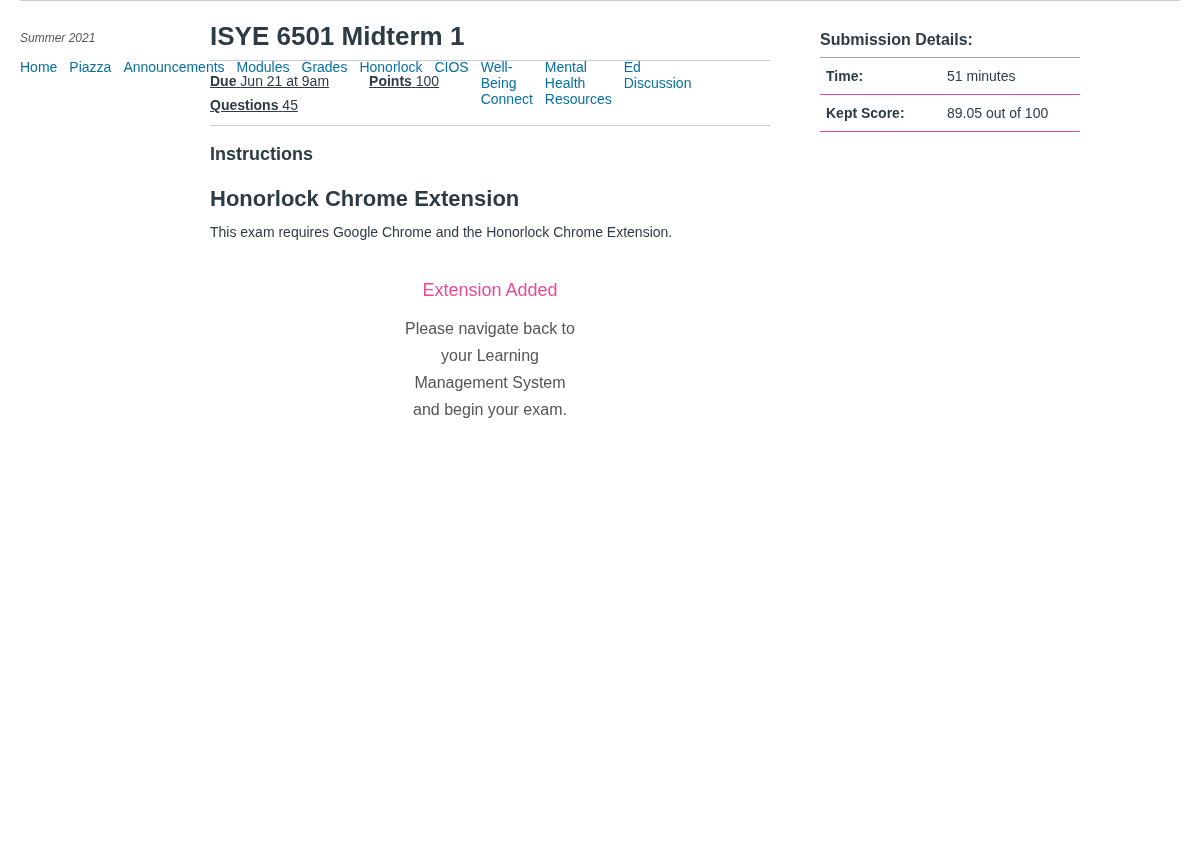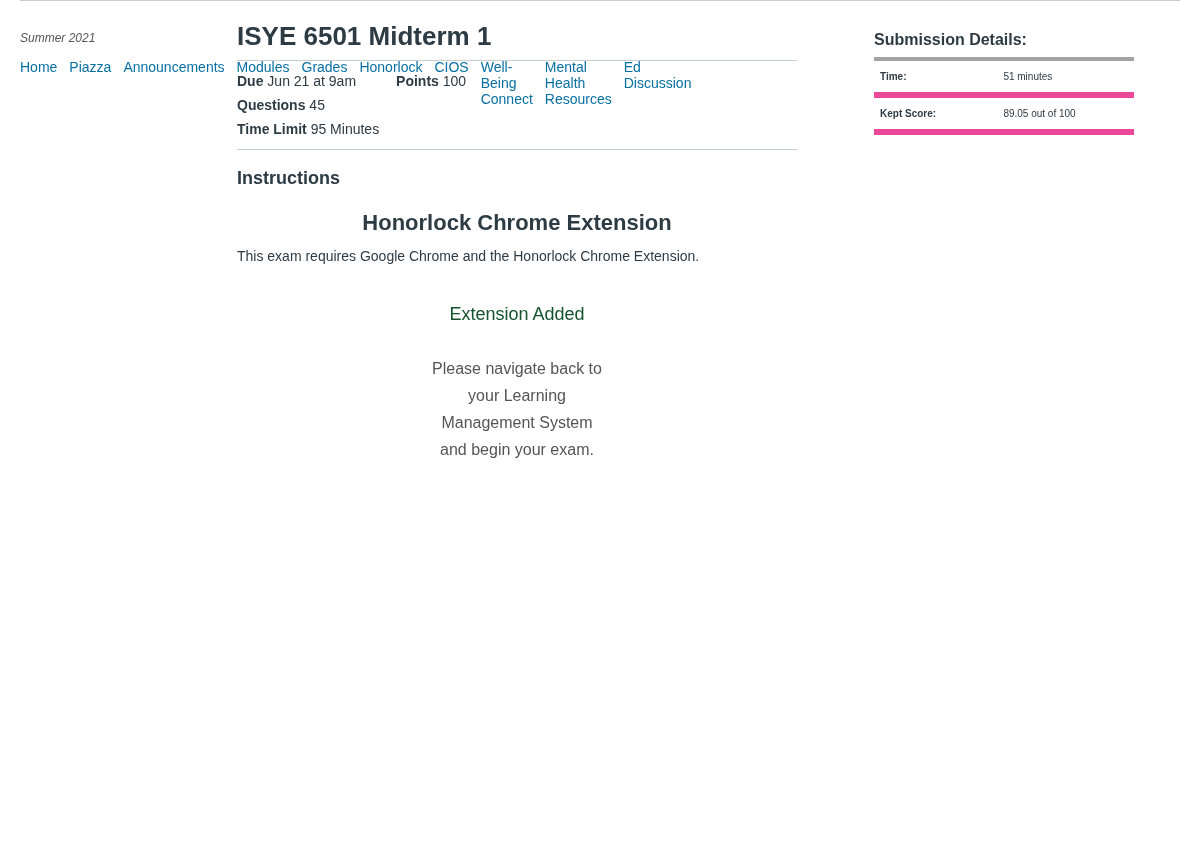--- a/index.html
+++ b/index.html
@@ -14,21 +14,20 @@
       margin: 0 auto;
       padding: 0 20px;
     }
     .top-border {
       border-top: 1px solid #c7cdd1;
       margin-bottom: 0;
     }
     .layout {
       display: flex;
       padding-top: 20px;
-      gap: 27px;
     }
     
     .sidebar {
       width: 160px;
       flex-shrink: 0;
       padding-top: 10px;
     }
     .sidebar-semester {
       font-style: italic;
       color: #555;
@@ -70,85 +69,85 @@
       font-size: 14px;
     }
     .exam-meta-row {
       display: flex;
       width: 100%;
       gap: 40px;
       margin-bottom: 4px;
     }
     .exam-meta-item {
       font-size: 14px;
+      text-decoration: underline;
     }
     .exam-meta-item .label {
       font-weight: bold;
     }
     .instructions-title {
       font-size: 18px;
       font-weight: bold;
       margin-top: 18px;
       margin-bottom: 16px;
     }
     .honorlock-box {
       margin-top: 20px;
     }
     .honorlock-title {
       font-size: 22px;
       font-weight: bold;
       color: #2d3b45;
       margin-bottom: 10px;
       line-height: 1.3;
-      text-align: center;
     }
     .honorlock-desc {
       font-size: 14px;
       color: #2d3b45;
       margin-bottom: 9px;
     }
     .extension-added-box {
       text-align: center;
       margin-top: 30px;
       padding: 10px 0;
     }
     .extension-added-title {
       font-size: 18px;
-      color: #14532d;
-      margin-bottom: 30px;
+      color: #ec4899;
+      margin-bottom: 14px;
     }
     .extension-added-desc {
       font-size: 16px;
       color: #555;
       line-height: 1.7;
     }
     
     .submission-details {
       width: 280px;
       flex-shrink: 0;
       padding-left: 20px;
       padding-top: 10px;
     }
     .submission-title {
       font-size: 16px;
       font-weight: bold;
       color: #2d3b45;
       padding-bottom: 8px;
-      border-bottom: 4px solid #a3a3a3;
+      border-bottom: 1px solid #a3a3a3;
       margin-bottom: 0;
     }
     .submission-table {
       width: 100%;
       border-collapse: collapse;
     }
     .submission-table tr td {
       padding: 10px 6px;
-      border-bottom: 6px solid #ec4899;
+      border-bottom: 1px solid #ec4899;
       vertical-align: top;
-      font-size: 10px;
+      font-size: 14px;
     }
     .submission-table tr td:first-child {
       font-weight: bold;
       white-space: nowrap;
       padding-right: 14px;
       color: #2d3b45;
     }
     .submission-table tr td:last-child {
       color: #2d3b45;
     }
@@ -189,26 +188,20 @@
           </span>
           <span class="exam-meta-item">
             <span class="label">Points</span>
             <span> 100</span>
           </span>
         </div>
         <div class="exam-meta-row">
           <span class="exam-meta-item">
             <span class="label">Questions</span>
             <span> 45</span>
-          </span>
-        </div>
-        <div class="exam-meta-row">
-          <span class="exam-meta-item">
-            <span class="label">Time Limit</span>
-            <span> 95 Minutes</span>
           </span>
         </div>
       </div>
 
       <hr class="divider">
 
       <h2 class="instructions-title">Instructions</h2>
 
       <div class="honorlock-box">
         <h3 class="honorlock-title">Honorlock Chrome Extension</h3>

